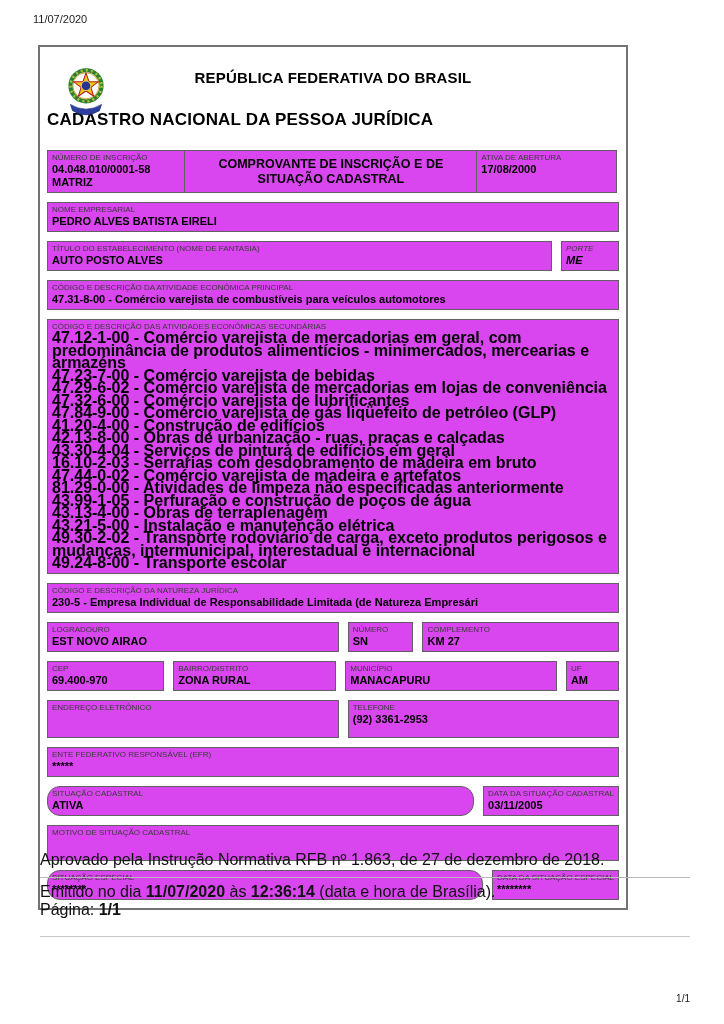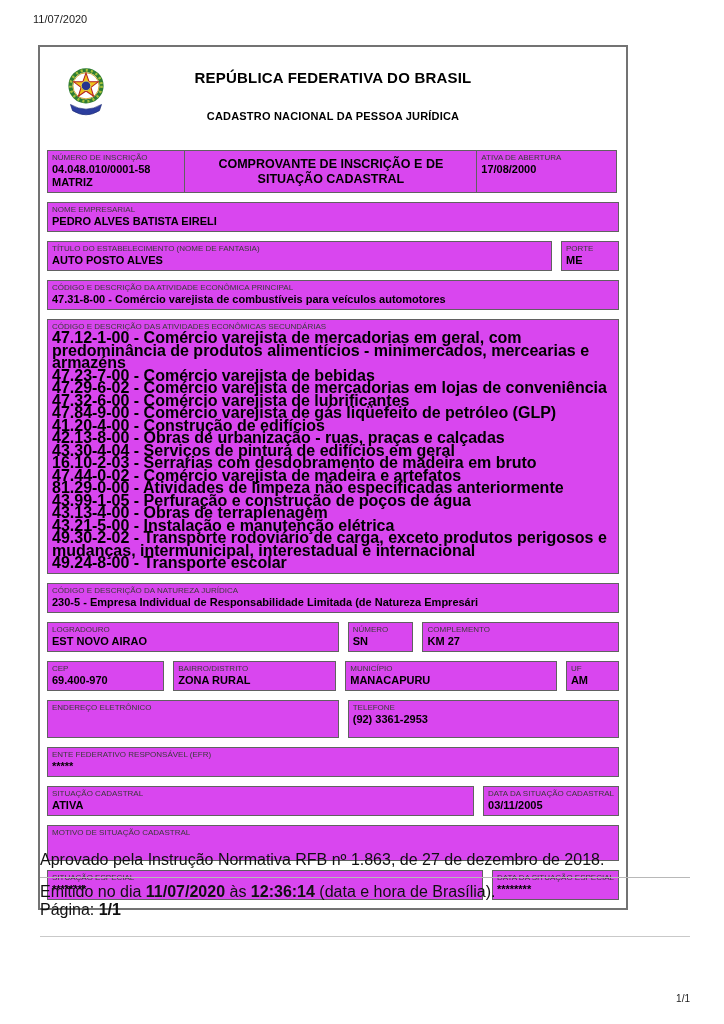--- a/index.html
+++ b/index.html
@@ -12,21 +12,21 @@
   .corner-page { position:absolute; right:34px; bottom:20px; font-size:10px; color:#1c1c1c; }
 
   .doc-box {
     position:absolute; left:38px; top:45px; width:590px; min-height:790px;
     border:2px solid #737373; box-sizing:border-box; padding:6px 7px 8px;
     background:#fff;
   }
   .doc-header { position:relative; height:88px; }
   .emblem { position:absolute; left:17px; top:9px; }
   .title1 { text-align:center; font-weight:bold; font-size:15px; padding-top:16px; letter-spacing:.2px; }
-  .title2 { text-align:center; font-weight:bold; font-size:11px; padding-top:24px; letter-spacing:.2px; }
+  .title2 { text-align:left; font-weight:bold; font-size:17px; padding-top:24px; letter-spacing:.2px; }
 
   .row { display:flex; margin-top:9px; }
   .row.flush { gap:0; }
   .row.gapped { gap:9px; }
 
   .fbox {
     border:1px solid #616161; box-sizing:border-box;
     padding:2px 4px 3px; background:#d946ef; min-height:26px;
   }
   .flabel { font-size:8px; line-height:10px; color:#3a3a3a; white-space:nowrap; overflow:hidden; }
@@ -38,35 +38,35 @@
   .b-inscricao { width:24.2%; min-height:42px; }
   .b-comprovante {
     width:51.2%; min-height:42px; margin-left:-1px;
     display:flex; align-items:center; justify-content:center; text-align:center;
     font-weight:bold; font-size:12.5px; line-height:15px; padding:2px 16px;
   }
   .b-abertura { width:24.6%; min-height:42px; margin-left:-1px; }
 
   .w-full { width:100%; }
   .b-fantasia { flex:1; }
-  .b-porte { width:58px; }
+  .b-porte { width:58px;font-style:italic; }
 
   .b-logradouro { width:51%; }
   .b-numero { width:11.5%; }
   .b-complemento { flex:1; }
 
   .b-cep { width:20.5%; }
   .b-bairro { width:28.5%; }
   .b-municipio { width:37%; }
   .b-uf { flex:1; }
 
   .b-email { width:51%; }
   .b-telefone { flex:1; }
 
-  .b-sitcad { width:78.5%; }
+  .b-sitcad { width:78.5%;border-radius:13px; }
   .b-datacad { flex:1; }
 
   .act-item { font-size:16px; line-height:12.5px; font-weight:bold; }
 
   .footer-area { position:absolute; left:40px; top:851px; width:650px; font-size:16px; color:#111; }
   .approved-line { margin:0 0 8px 0; }
   .footer-rule { border:0; border-top:1px solid #b8b8b8; margin:0 0 5px 0; }
   .emitted-row { display:flex; justify-content:space-between; padding-right:34px; padding-bottom:17px; border-bottom:1px solid #c9c9c9;flex-direction:column; }
   .bold { font-weight:bold; }
 </style>

